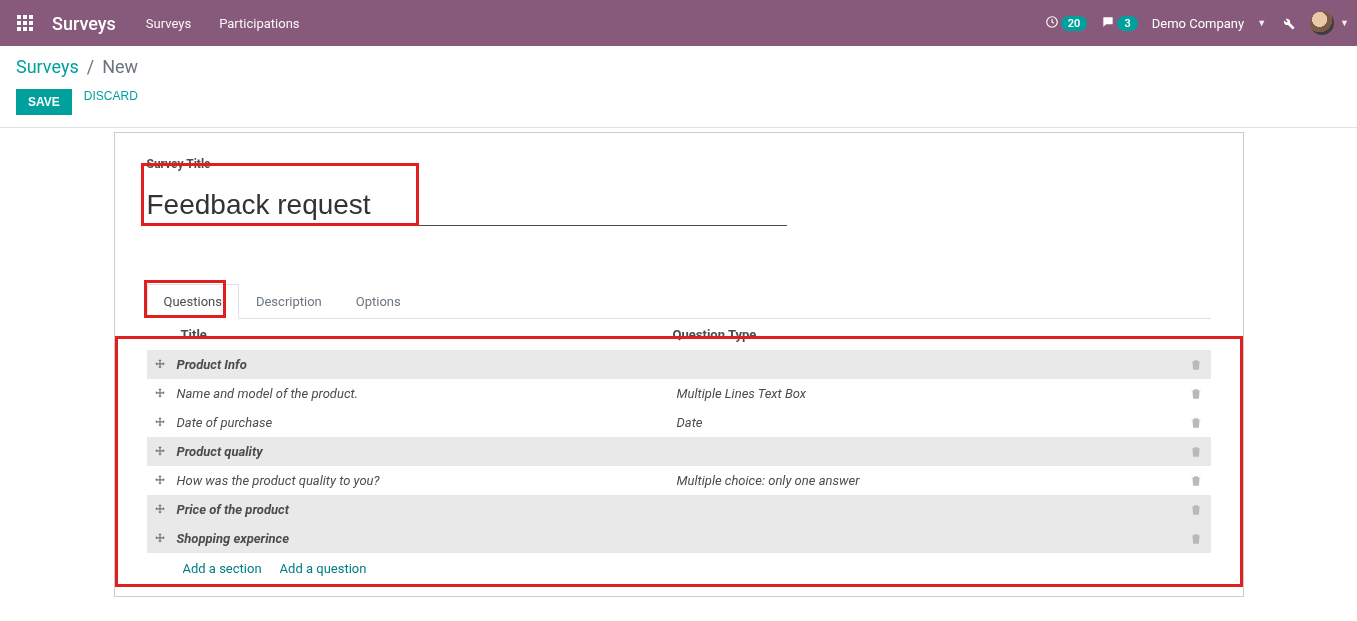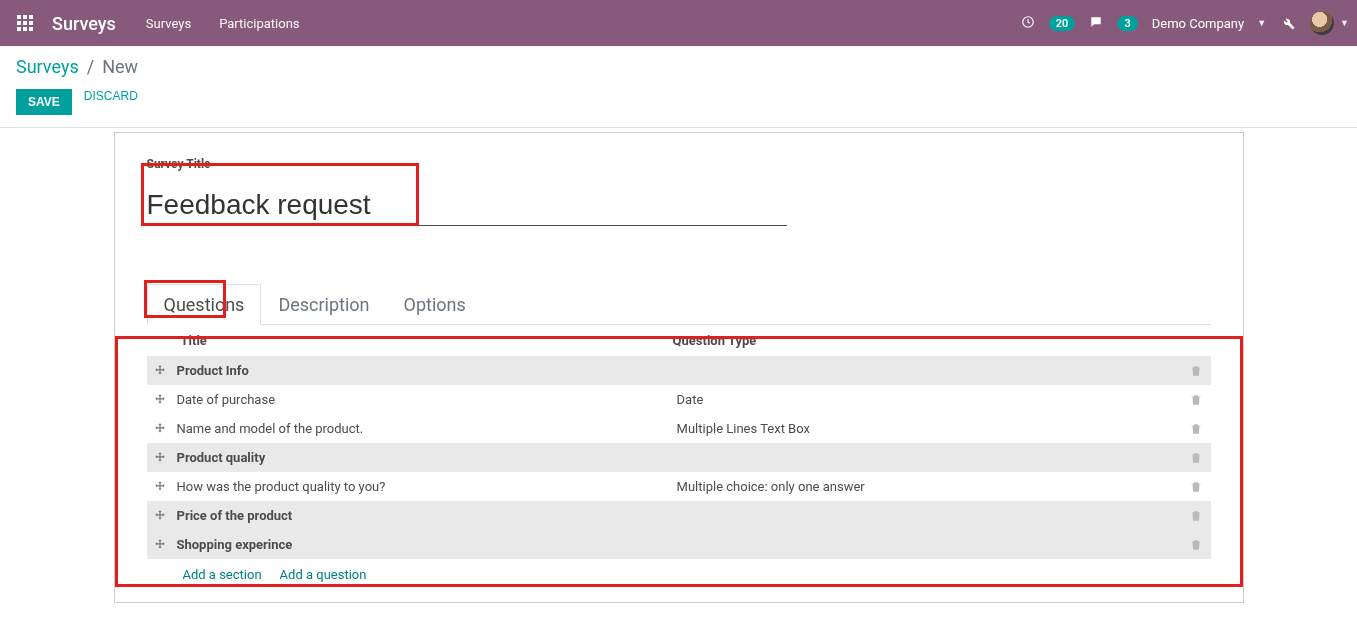--- a/index.html
+++ b/index.html
@@ -47,21 +47,21 @@
     padding: 8px 12px;
     font-size: 13px;
     opacity: 0.95;
     cursor: pointer;
   }
   .nav-spacer { flex: 1; }
   .nav-right { display: flex; align-items: center; gap: 14px; }
   .status-pill {
     display: flex;
     align-items: center;
-    gap: 16px;
+    gap: 4px;
     cursor: pointer;
   }
   .status-icon { color: #fff; font-size: 14px; }
   .badge {
     background: #00a09d;
     color: #fff;
     border-radius: 10px;
     font-size: 11px;
     font-weight: 600;
     padding: 1px 7px;
@@ -159,21 +159,21 @@
     margin-top: 58px;
     border-bottom: 1px solid #dee2e6;
     position: relative;
   }
   .tab {
     padding: 9px 16px;
     border: 1px solid transparent;
     border-bottom: none;
     color: #6c757d;
     cursor: pointer;
-    font-size: 18px;
+    font-size: 13px;
   }
   .tab.active {
     color: #4c4c4c;
     border-color: #dee2e6;
     border-bottom: 1px solid #fff;
     margin-bottom: -1px;
     background: #fff;
   }
   .hl-tab {
     position: absolute;
@@ -183,21 +183,21 @@
 
   .qtable { width: 100%; border-collapse: collapse; margin-top: 0; }
   .qtable thead th {
     text-align: left;
     font-size: 13px;
     font-weight: 700;
     color: #4c4c4c;
     padding: 8px 8px 8px 0;
   }
   .qtable thead th.title-col { padding-left: 8px; }
-  .qtable tbody tr { height: 29px; }
+  .qtable tbody tr { height: 29px; font-style: italic; }
   .qtable tbody td {
     font-size: 13px;
     padding: 5px 4px;
     color: #4c4c4c;
     vertical-align: middle;
   }
   .qtable tbody tr.section td {
     background: #e9e9e9;
     font-weight: 700;
   }
@@ -334,32 +334,32 @@
                 <td class="question-col">Product Info</td>
                 <td class="qtype-col"></td>
                 <td class="trash-cell"><span><svg class="trash-icon" viewBox="0 0 24 24">
                       <path d="M6 7h12l-1 13H7L6 7zm3-3h6l1 2H8l1-2zM4 6h16v1H4z"></path>
                     </svg></span></td>
               </tr>
               <tr>
                 <td class="drag-cell"><span><svg class="drag-handle" viewBox="0 0 24 24">
                       <path d="M12 2l3 3h-2v4h4V7l3 3-3 3v-2h-4v4h2l-3 3-3-3h2v-4H7v2l-3-3 3-3v2h4V5H9l3-3z"></path>
                     </svg></span></td>
+                <td class="question-col">Name and model of the product.</td>
+                <td class="qtype-col">Multiple Lines Text Box</td>
+                <td class="trash-cell"><span><svg class="trash-icon" viewBox="0 0 24 24">
+                      <path d="M6 7h12l-1 13H7L6 7zm3-3h6l1 2H8l1-2zM4 6h16v1H4z"></path>
+                    </svg></span></td>
+              </tr>
+              <tr>
+                <td class="drag-cell"><span><svg class="drag-handle" viewBox="0 0 24 24">
+                      <path d="M12 2l3 3h-2v4h4V7l3 3-3 3v-2h-4v4h2l-3 3-3-3h2v-4H7v2l-3-3 3-3v2h4V5H9l3-3z"></path>
+                    </svg></span></td>
                 <td class="question-col">Date of purchase</td>
                 <td class="qtype-col">Date</td>
-                <td class="trash-cell"><span><svg class="trash-icon" viewBox="0 0 24 24">
-                      <path d="M6 7h12l-1 13H7L6 7zm3-3h6l1 2H8l1-2zM4 6h16v1H4z"></path>
-                    </svg></span></td>
-              </tr>
-              <tr>
-                <td class="drag-cell"><span><svg class="drag-handle" viewBox="0 0 24 24">
-                      <path d="M12 2l3 3h-2v4h4V7l3 3-3 3v-2h-4v4h2l-3 3-3-3h2v-4H7v2l-3-3 3-3v2h4V5H9l3-3z"></path>
-                    </svg></span></td>
-                <td class="question-col">Name and model of the product.</td>
-                <td class="qtype-col">Multiple Lines Text Box</td>
                 <td class="trash-cell"><span><svg class="trash-icon" viewBox="0 0 24 24">
                       <path d="M6 7h12l-1 13H7L6 7zm3-3h6l1 2H8l1-2zM4 6h16v1H4z"></path>
                     </svg></span></td>
               </tr>
               <tr class="section">
                 <td class="drag-cell"><span><svg class="drag-handle" viewBox="0 0 24 24">
                       <path d="M12 2l3 3h-2v4h4V7l3 3-3 3v-2h-4v4h2l-3 3-3-3h2v-4H7v2l-3-3 3-3v2h4V5H9l3-3z"></path>
                     </svg></span></td>
                 <td class="question-col">Product quality</td>
                 <td class="qtype-col"></td>

